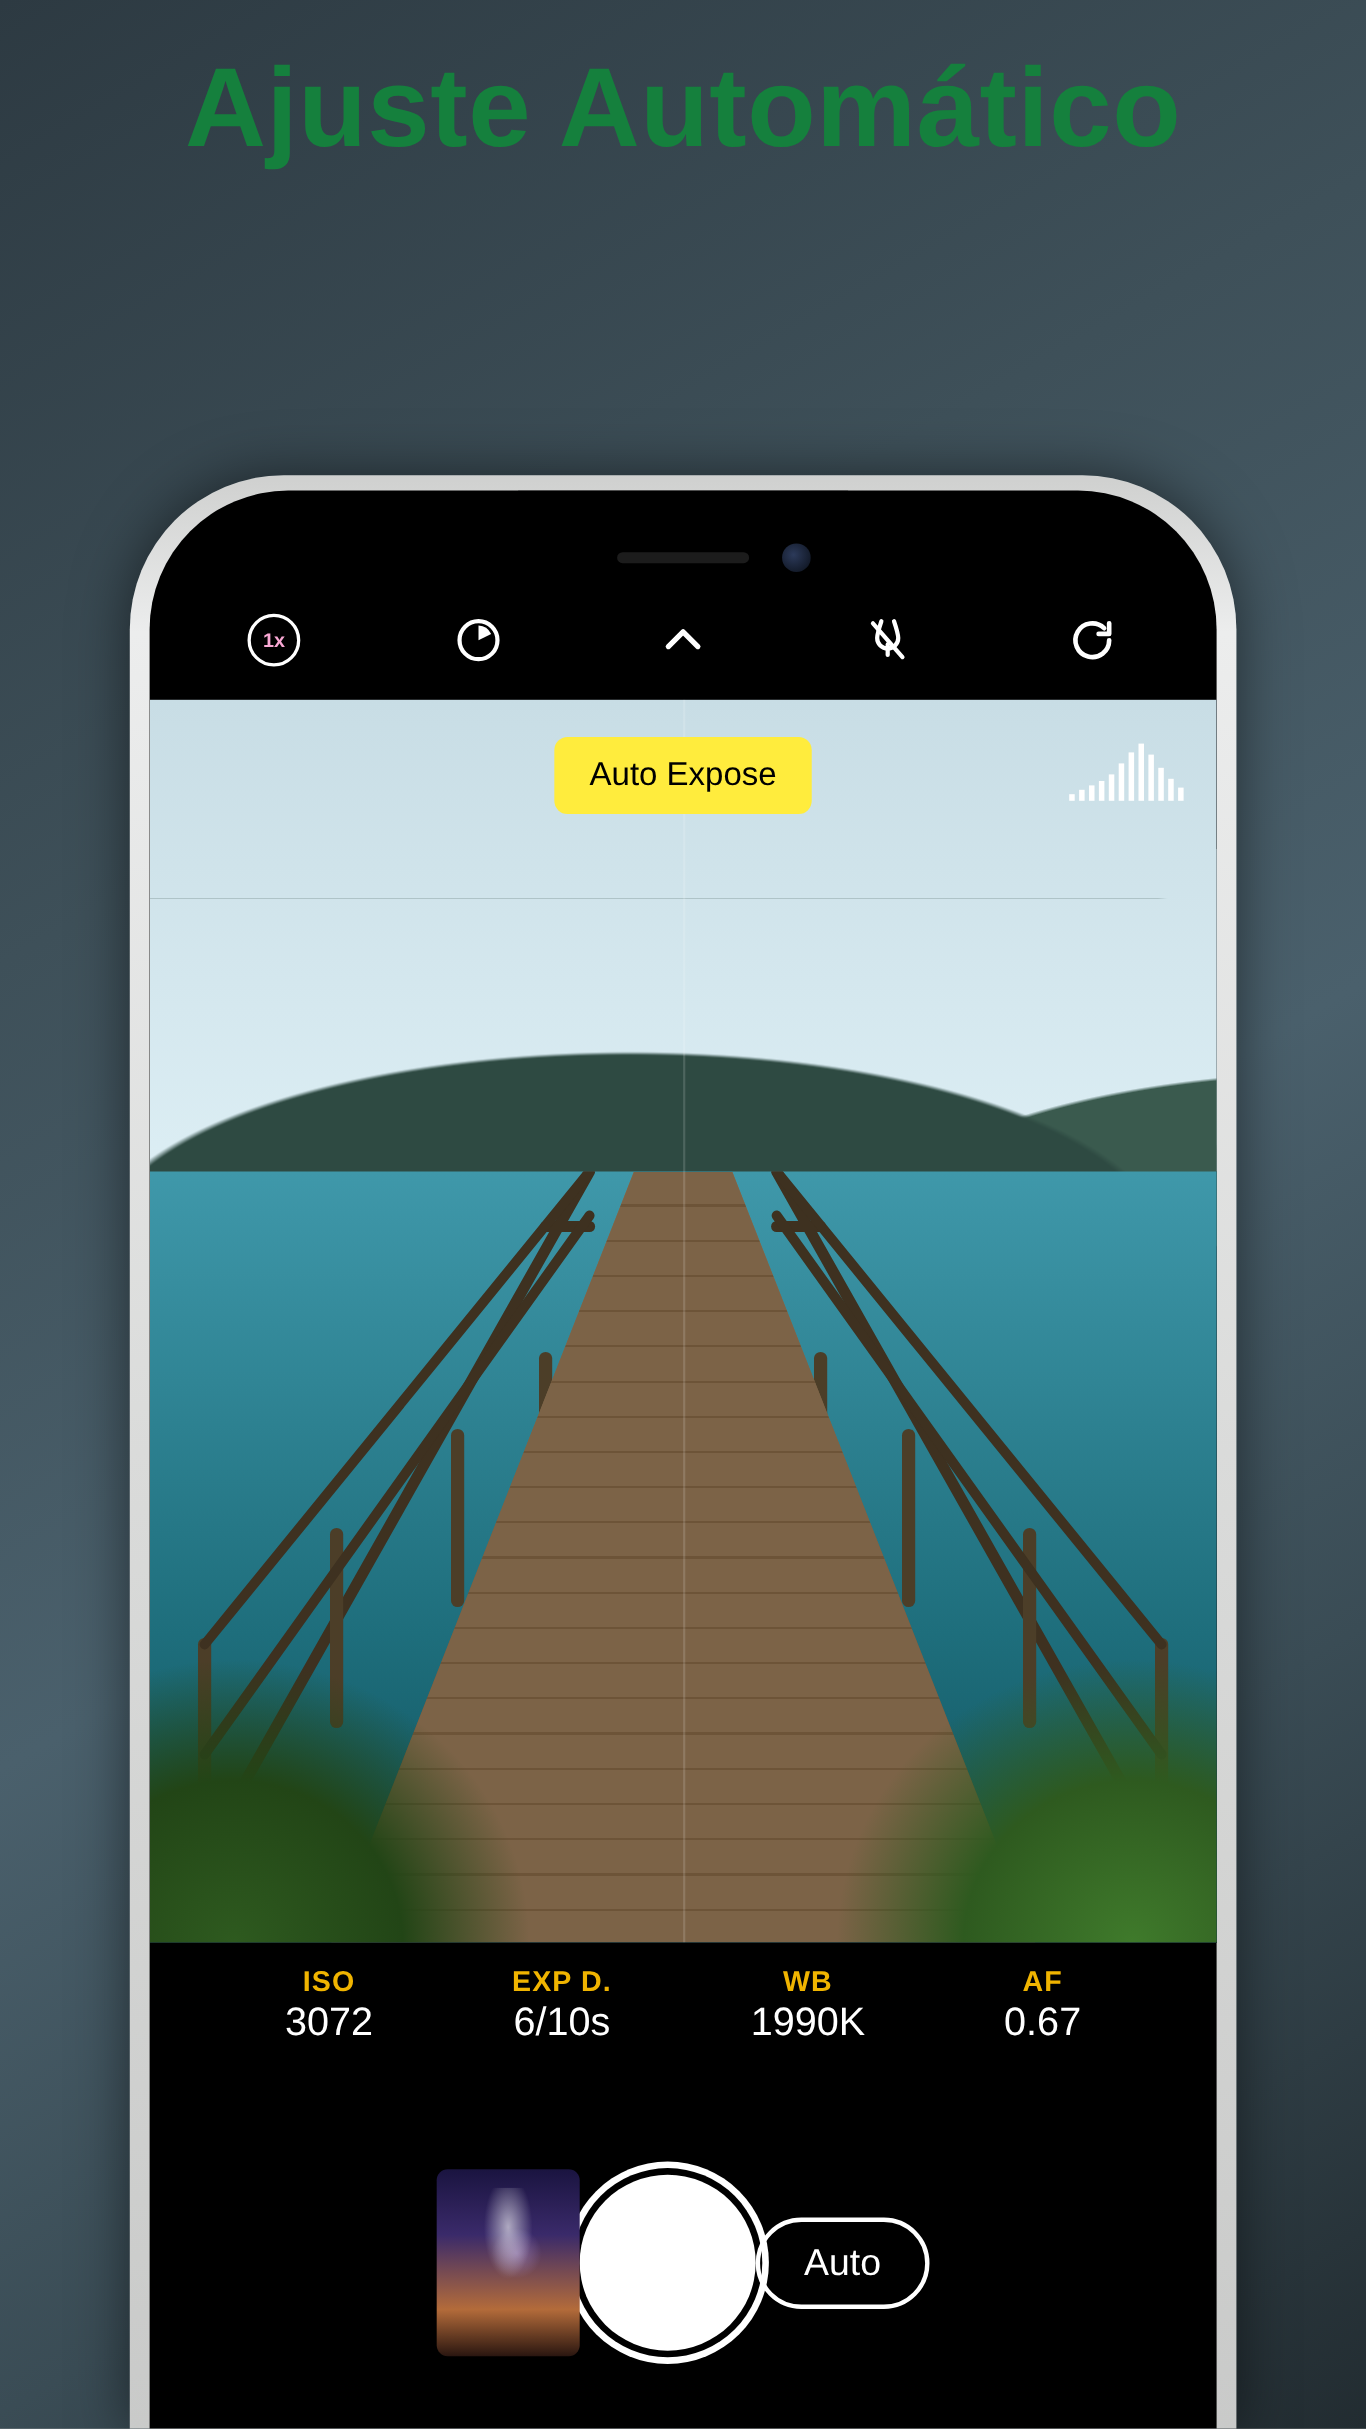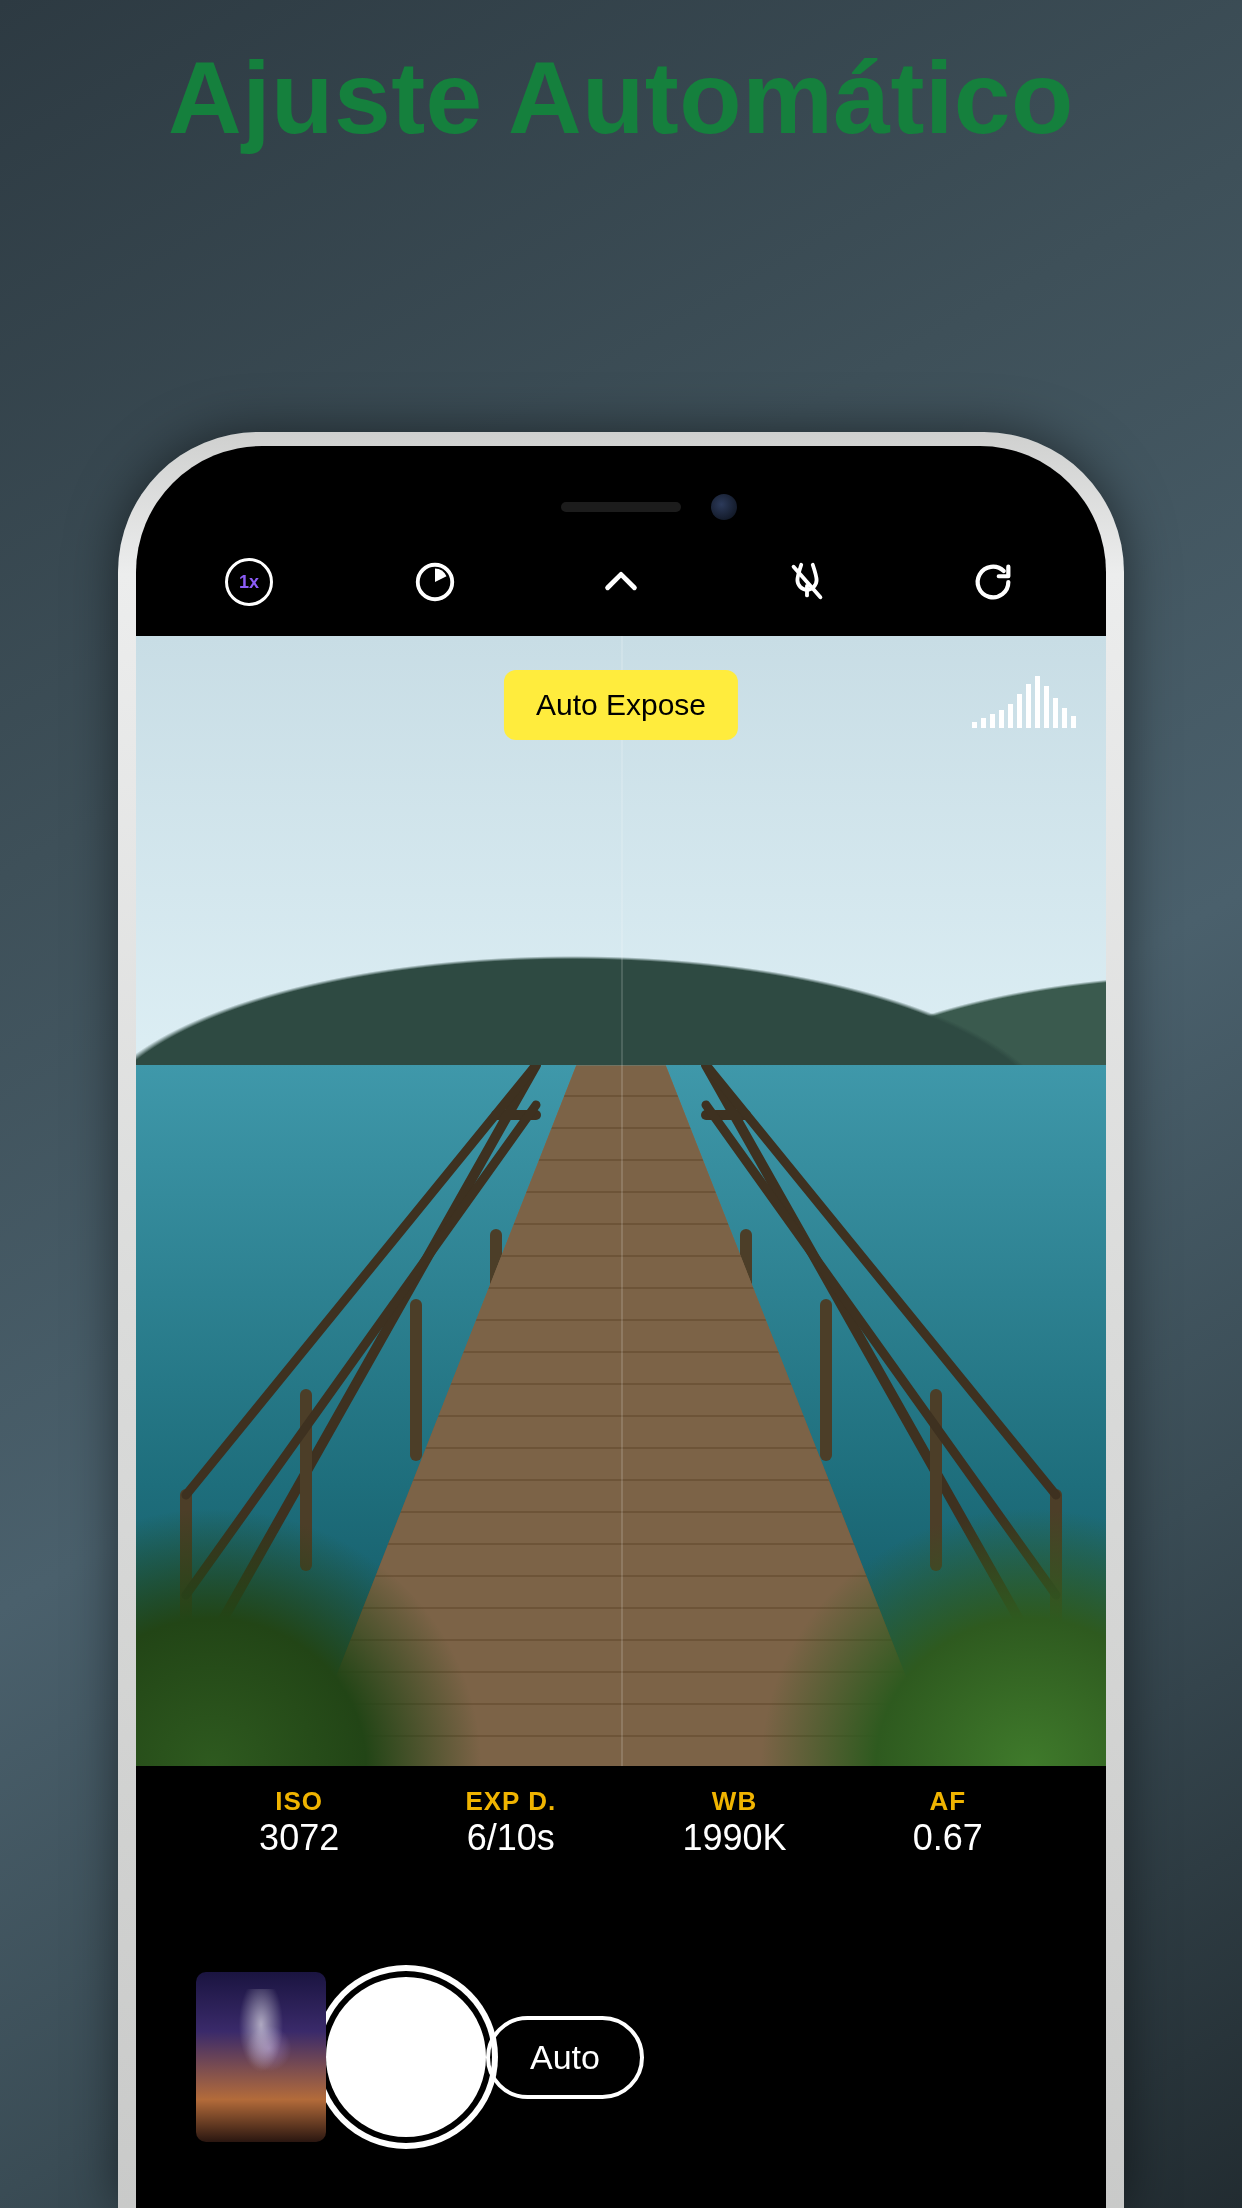--- a/index.html
+++ b/index.html
@@ -48,21 +48,21 @@
 .speaker { position:absolute; top:56px; left:50%; transform:translateX(-50%); width:120px; height:10px; background:#1c1c1c; border-radius:6px; z-index:31;}
 .camera-dot { position:absolute; top:48px; left:calc(50% + 90px); width:26px; height:26px; border-radius:50%; background:radial-gradient(circle at 40% 40%,#2c3a5a,#0a0f18); z-index:31;}
 .topbar {
   position:absolute; top:94px; left:0; right:0;
   height:84px;
   display:flex; justify-content:space-around; align-items:center;
   padding:0 20px;
   z-index:20;
 }
 .topbar .tbtn { width:54px; height:54px; display:flex; align-items:center; justify-content:center; color:#fff; }
-.zoom-ring { width:48px; height:48px; border:3px solid #fff; border-radius:50%; display:flex; align-items:center; justify-content:center; font-size:18px; font-weight:600; color:#8b5cf6;}
+.zoom-ring { width:48px; height:48px; border:3px solid #fff; border-radius:50%; display:flex; align-items:center; justify-content:center; font-size:18px; font-weight:600; color:#f9a8d4;}
 .viewfinder {
   position:absolute;
   top:190px; left:0; right:0;
   height:1130px;
   overflow:hidden;
 }
 .scene-half { position:absolute; top:0; bottom:0; }
 .scene-left { left:0; width:50%; filter:brightness(0.40) contrast(0.85);}
 .scene-right { right:0; width:50%; }
 .sky { position:absolute; left:-100%; right:-100%; top:0; height:38%; }
@@ -105,21 +105,21 @@
 .params {
   position:absolute; top:1340px; left:0; right:0;
   display:flex; justify-content:space-around;
   padding:0 60px;
 }
 .param { text-align:center; }
 .param .plabel { color:#f0b400; font-size:26px; font-weight:700; letter-spacing:1px;}
 .param .pvalue { color:#fff; font-size:36px; }
 .bottombar {
   position:absolute; left:0; right:0; bottom:0; top:1500px;
-  display:flex; align-items:center; justify-content:flex-start;
+  display:flex; align-items:center; justify-content:center;
   padding:0 60px 40px 60px;
 }
 .thumb {
   width:130px; height:170px; border-radius:10px;
   background:linear-gradient(180deg,#1a1440 0%,#3a2a6a 35%,#b36b3a 75%,#2a1610 100%);
   position:relative;
 }
 .thumb::after{content:'';position:absolute;left:20%;top:10%;width:60%;height:70%;background:radial-gradient(ellipse at 50% 30%,rgba(255,255,255,0.6),transparent 40%), radial-gradient(circle at 60% 50%,rgba(200,180,255,0.4),transparent 30%);}
 .shutter {
   width:160px; height:160px; border-radius:50%;

